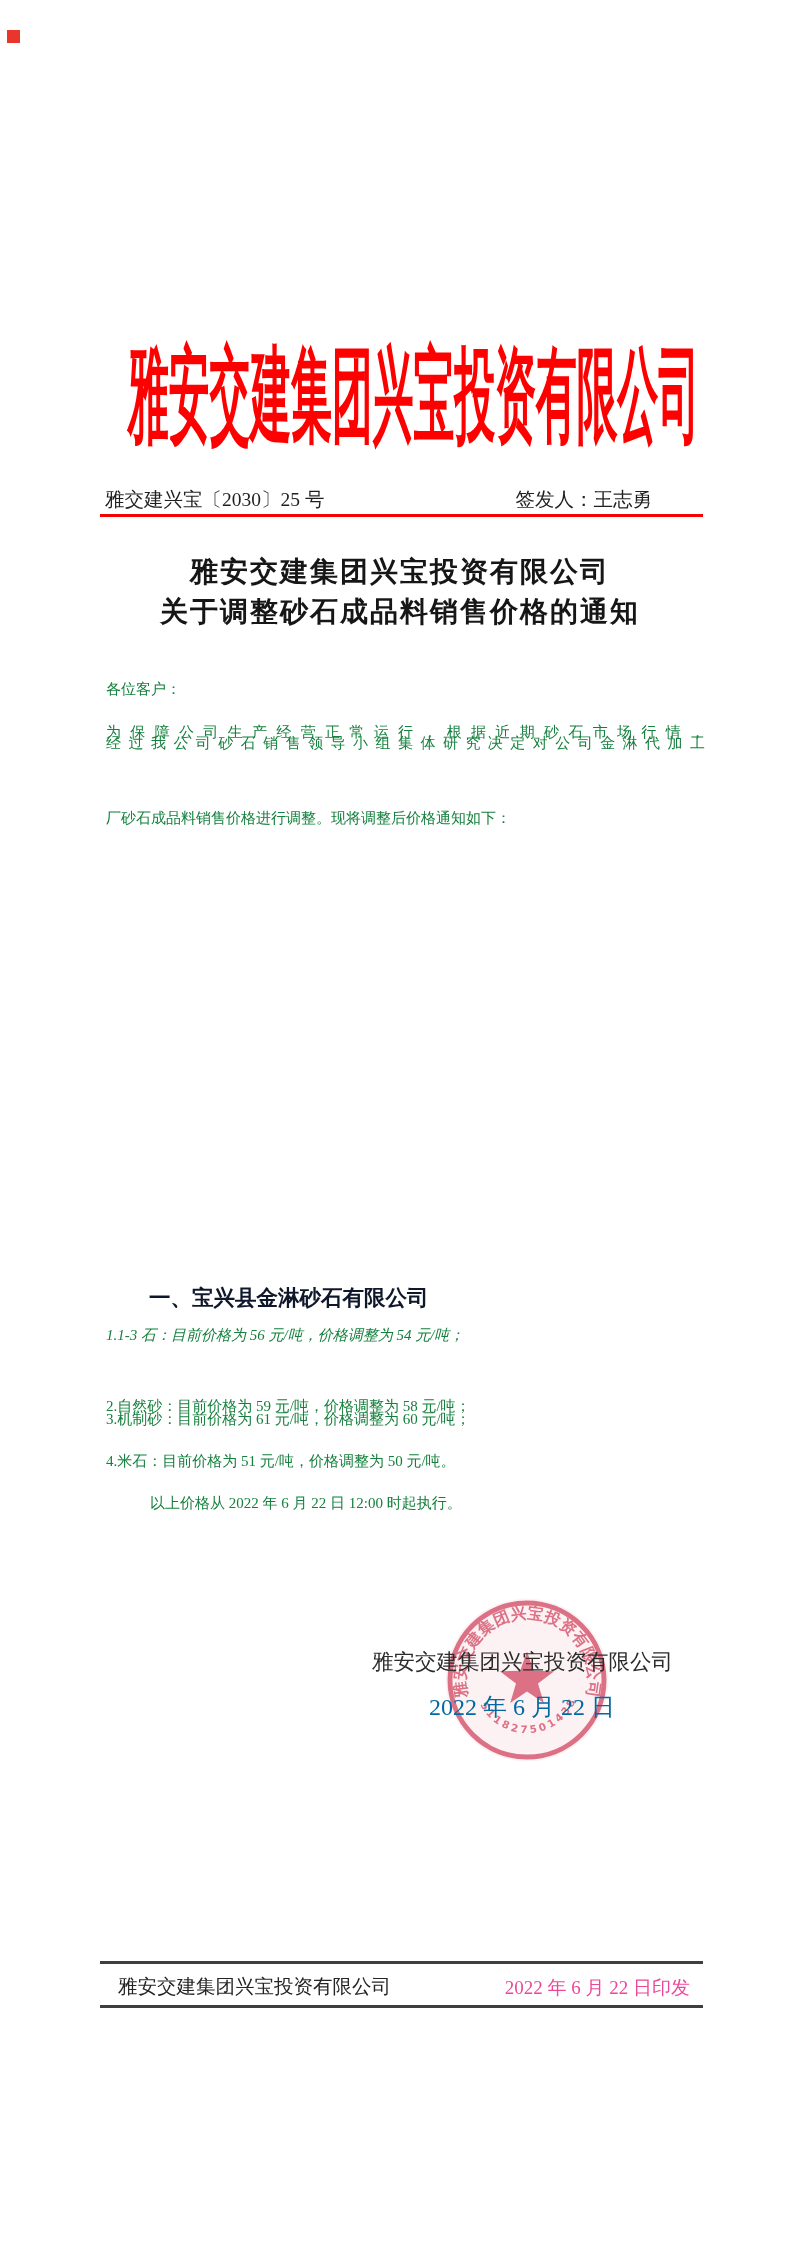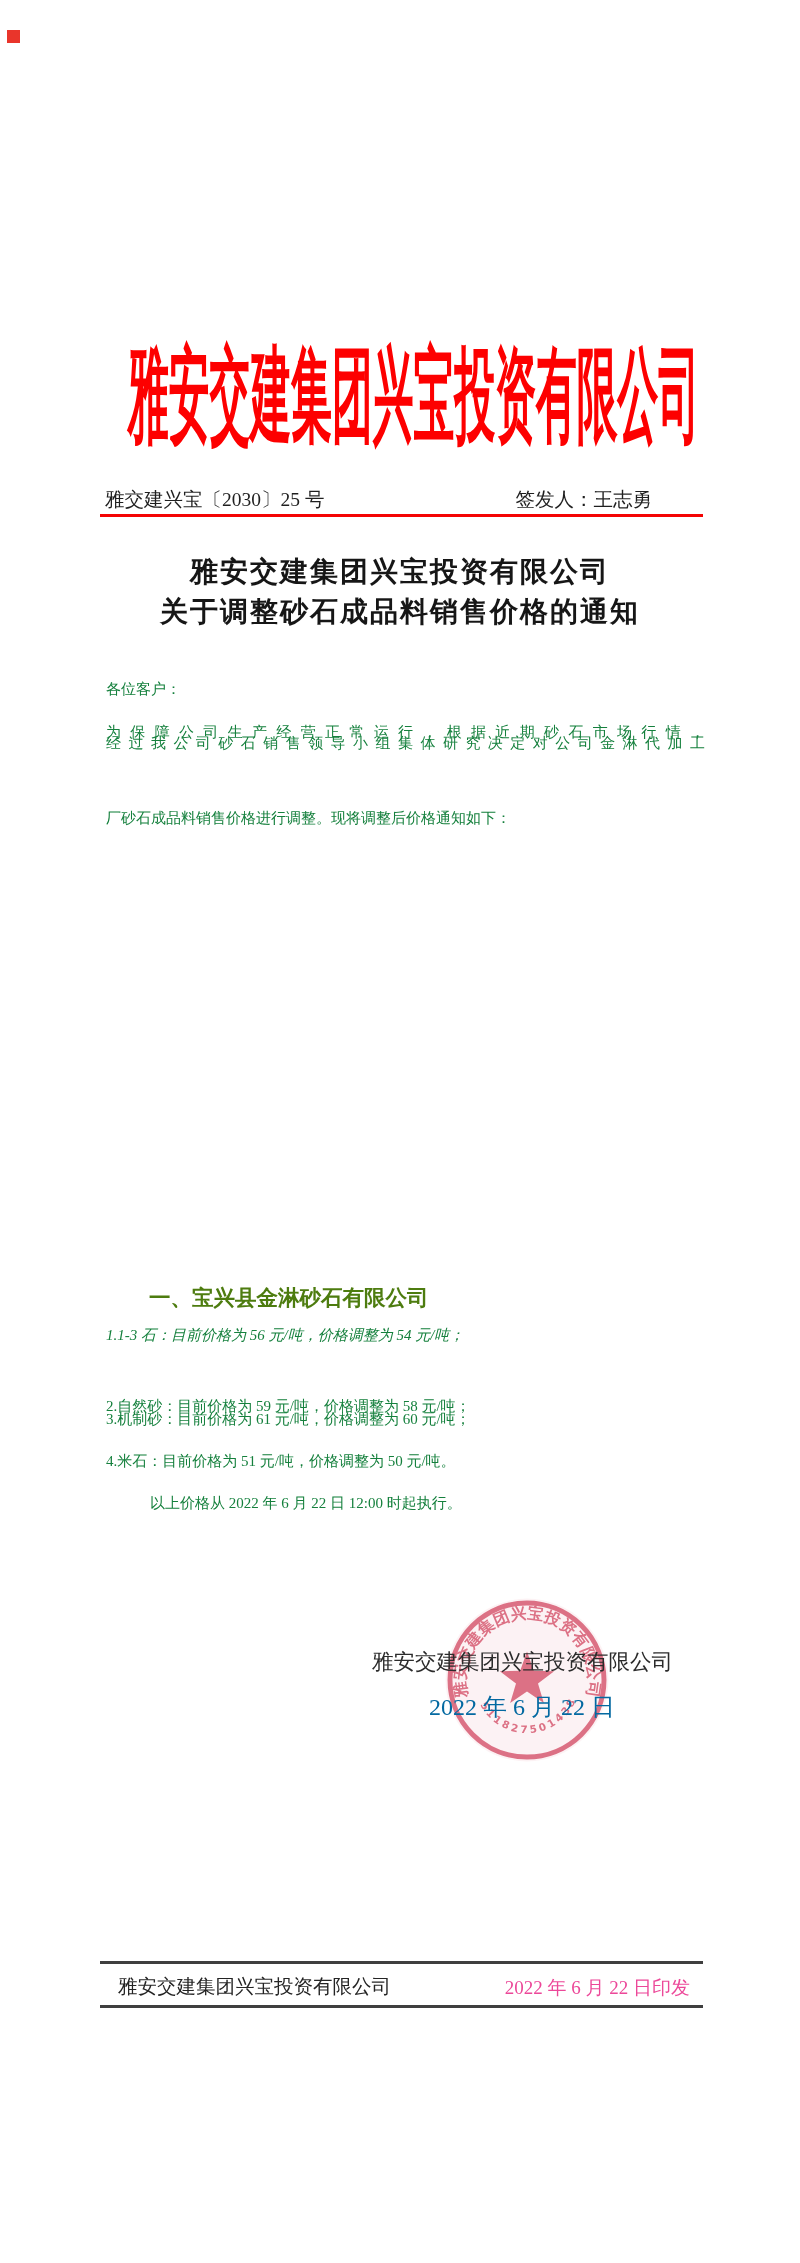--- a/index.html
+++ b/index.html
@@ -23,21 +23,21 @@
     font-weight:bold;letter-spacing:2px;white-space:nowrap;color:#161616;}
   .t1{top:553px;}
   .t2{top:593px;}
   .bodytext{font-size:15px;white-space:nowrap;color:#15803d;}
   .salutation{left:106px;top:680px;}
   .para-line{left:106px;width:599px;white-space:normal;}
   .just{text-align:justify;text-align-last:justify;}
   .p1{top:723px;}
   .p2{top:734px;}
   .p3{top:809px;}
-  .sec-heading{left:149px;top:1283px;font-size:21.5px;font-weight:bold;white-space:nowrap;color:#4d7c0f;}
+  .sec-heading{left:149px;top:1283px;font-size:21.5px;font-weight:bold;white-space:nowrap;color:#0f172a;}
   .item{left:106px;white-space:nowrap;}
   .i1{top:1326px;font-style:italic;} .i2{top:1397px;} .i3{top:1410px;} .i4{top:1452px;}
   .eff-note{left:150px;top:1494px;}
   .seal{left:439px;top:1592px;width:176px;height:176px;opacity:.82;}
   .sig-company{left:372px;top:1647px;font-size:21.5px;white-space:nowrap;color:#2b2b2b;z-index:3;}
   .sig-date{left:372px;top:1691px;width:300px;text-align:center;font-size:24px;white-space:nowrap;color:#0369a1;z-index:3;}
   .foot-rule{left:100px;width:603px;height:3px;background:#3f3f3f;}
   .fr1{top:1961px;} .fr2{top:2005px;}
   .footer-company{left:118px;top:1973px;font-size:19.5px;white-space:nowrap;color:#242424;}
   .footer-date{right:110px;top:1975px;font-size:19px;white-space:nowrap;color:#ec4899;}

